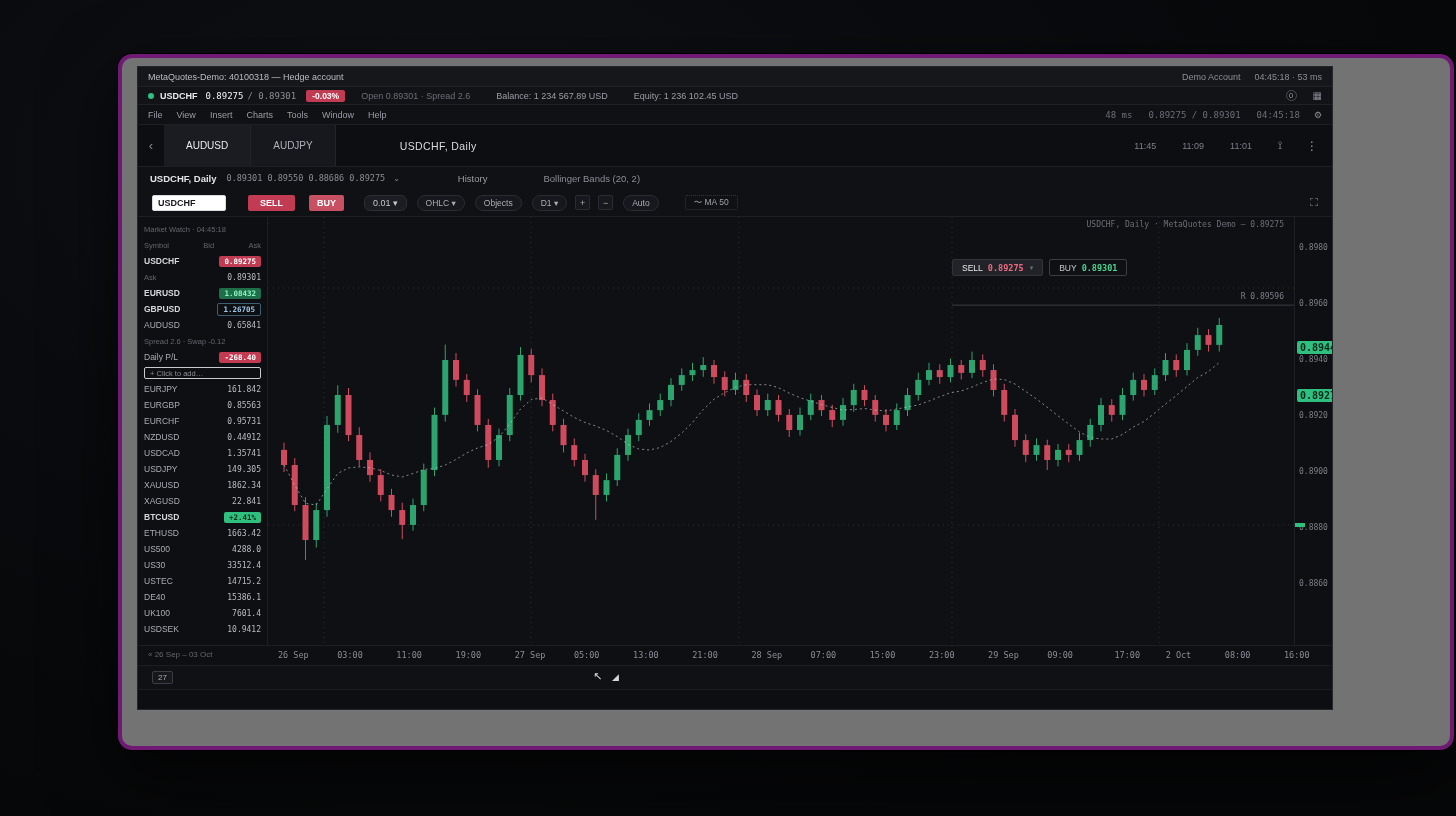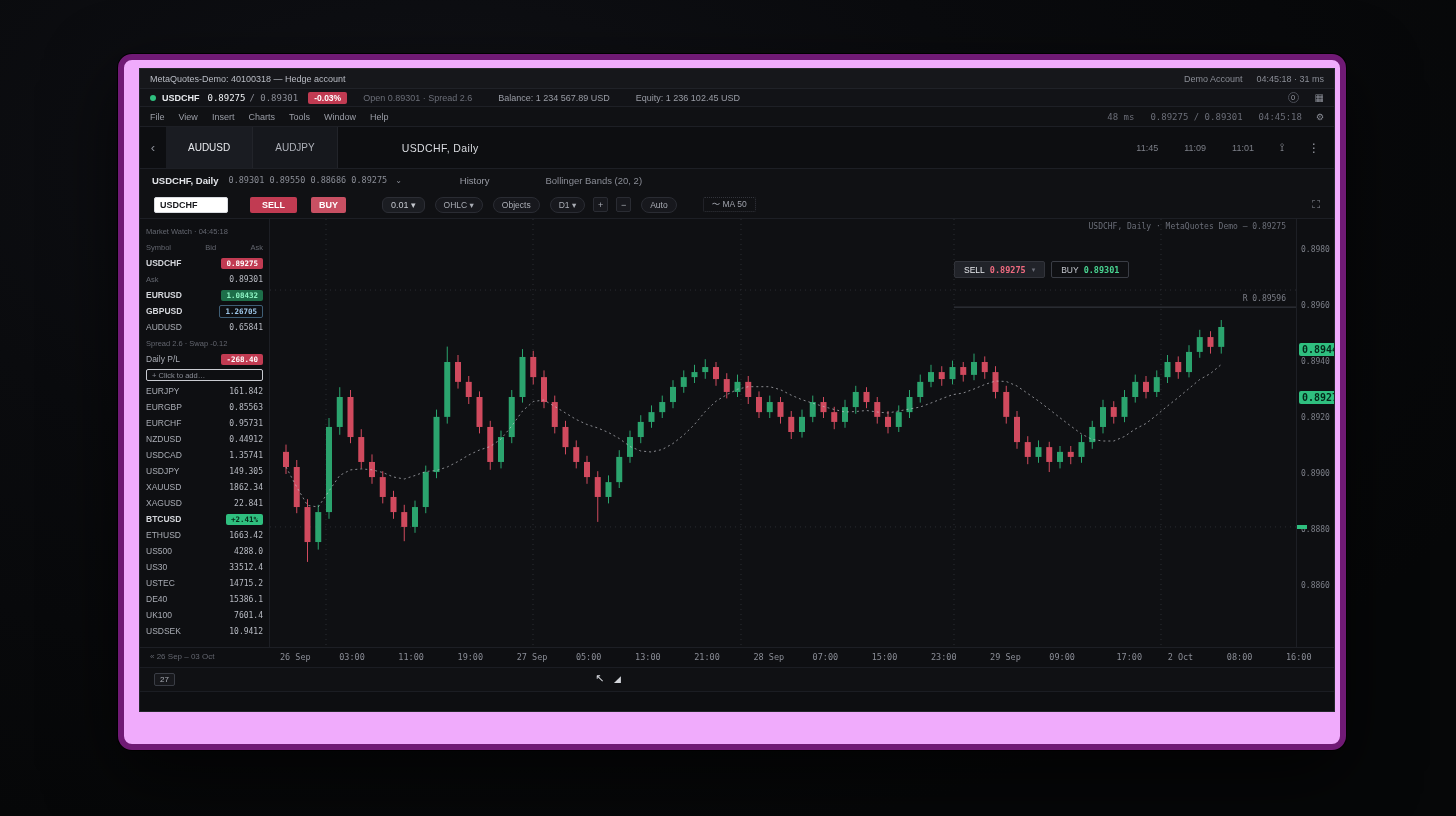--- a/index.html
+++ b/index.html
@@ -3,22 +3,22 @@
 <meta charset="utf-8">
 <style>
   * { margin:0; padding:0; box-sizing:border-box; }
   html,body { width:1456px; height:816px; overflow:hidden; }
   body {
     background: radial-gradient(1200px 700px at 30% 20%, #101116 0%, #0a0b0e 45%, #060708 100%);
     font-family: "Liberation Sans", "DejaVu Sans", sans-serif;
     color:#d6d8dd;
   }
   .device {
-    position:absolute; left:118px; top:54px; width:1228px; height:696px;
-    background:#f0abfc; border:6px solid #701a75; border-radius:14px;
+    position:absolute; left:118px; top:54px; width:1336px; height:696px;
+    background:#737373; border:4px solid #701a75; border-radius:14px;
     box-shadow: 0 0 0 1px #000, 0 24px 70px rgba(0,0,0,.65);
   }
   .app {
     position:absolute; left:15px; top:8px; width:1196px; height:644px;
     background:#101114; border:1px solid #24262c; overflow:hidden;
   }
   .bar { position:absolute; left:0; width:100%; display:flex; align-items:center; }
   .titlebar { top:0; height:20px; background:#16171b; border-bottom:1px solid #202228; padding:0 10px; font-size:9px; color:#b9bcc4; }
   .titlebar .spacer { flex:1; }
   .titlebar .tr { color:#8a8d96; margin-left:14px; }
@@ -55,21 +55,21 @@
   .sh-sym { font-weight:bold; color:#e2e4e9; }
   .sh-ohlc { color:#8a8d96; margin-left:10px; font-family:"DejaVu Sans Mono",monospace; font-size:8.5px; }
   .sh-caret { color:#8a8d96; margin-left:8px; font-size:8px; }
   .sh-hist { color:#9a9da6; margin-left:58px; cursor:pointer; }
   .sh-ind { color:#8a8d96; margin-left:56px; }
 
   .toolbar { top:122px; height:28px; padding:0 14px; background:#101114; border-bottom:1px solid #1d1f25; }
   .sym-input { width:74px; height:16px; background:#fff; border:1px solid #d9dbe0; border-radius:2px; color:#17181c; font-size:9px; font-weight:bold; padding:0 5px; font-family:"Liberation Sans",sans-serif; }
   .btn-sell { margin-left:22px; height:16px; padding:0 12px; background:#c13b52; color:#fff; border:none; border-radius:2px; font-size:9px; font-weight:bold; cursor:pointer; }
   .btn-buy { margin-left:14px; height:16px; padding:0 8px; background:#c85063; color:#fff; border:none; border-radius:2px; font-size:9px; font-weight:bold; cursor:pointer; }
-  .vol-select { margin-left:36px; height:16px; padding:0 8px; background:#1b1d22; color:#c4c7ce; border:1px solid #2c2e35; border-radius:6px; font-size:9px; display:flex; align-items:center; cursor:pointer; }
+  .vol-select { margin-left:20px; height:16px; padding:0 8px; background:#1b1d22; color:#c4c7ce; border:1px solid #2c2e35; border-radius:6px; font-size:9px; display:flex; align-items:center; cursor:pointer; }
   .tb-btn { margin-left:10px; height:16px; padding:0 8px; background:#17181d; color:#aaadb5; border:1px solid #2a2c33; border-radius:8px; font-size:8.5px; display:flex; align-items:center; cursor:pointer; }
   .zoom-btn { margin-left:8px; width:15px; height:15px; background:#17181d; color:#aaadb5; border:1px solid #2a2c33; border-radius:2px; font-size:9px; display:flex; align-items:center; justify-content:center; cursor:pointer; }
   .ma-chip { margin-left:26px; height:15px; padding:0 8px; color:#9fa2ab; font-size:8.5px; display:flex; align-items:center; border:1px dotted #33353c; border-radius:2px; }
   .toolbar .spacer { flex:1; }
   .fs-icon { color:#8a8d96; font-size:11px; cursor:pointer; }
 
   .main { position:absolute; top:150px; left:0; width:1196px; height:428px; }
   .watchpanel { position:absolute; left:0; top:0; width:130px; height:428px; background:#0e0f12; border-right:1px solid #1d1f25; padding-top:4px; overflow:hidden; }
   .wrow { height:16px; display:flex; align-items:center; padding:0 6px; font-size:8.5px; color:#a9acb4; white-space:nowrap; }
   .wrow .sym { font-weight:bold; color:#d4d6db; }
@@ -112,21 +112,21 @@
 </head>
 <body>
 
 <div class="device">
   <div class="app">
 
     <div class="bar titlebar">
       <span>MetaQuotes-Demo: 40100318 — Hedge account</span>
       <span class="spacer"></span>
       <span class="tr">Demo Account</span>
-      <span class="tr">04:45:18 · 31 ms</span>
+      <span class="tr">04:45:18 · 53 ms</span>
     </div>
 
     <div class="bar quotebar">
       <span class="dot"></span>
       <span class="q-sym">USDCHF</span>
       <span class="q-bid">0.89275</span>
       <span class="q-ask">/ 0.89301</span>
       <span class="chip-red">-0.03%</span>
       <span class="q-muted">Open 0.89301 · Spread 2.6</span>
       <span class="q-acct">Balance: 1 234 567.89 USD</span>

